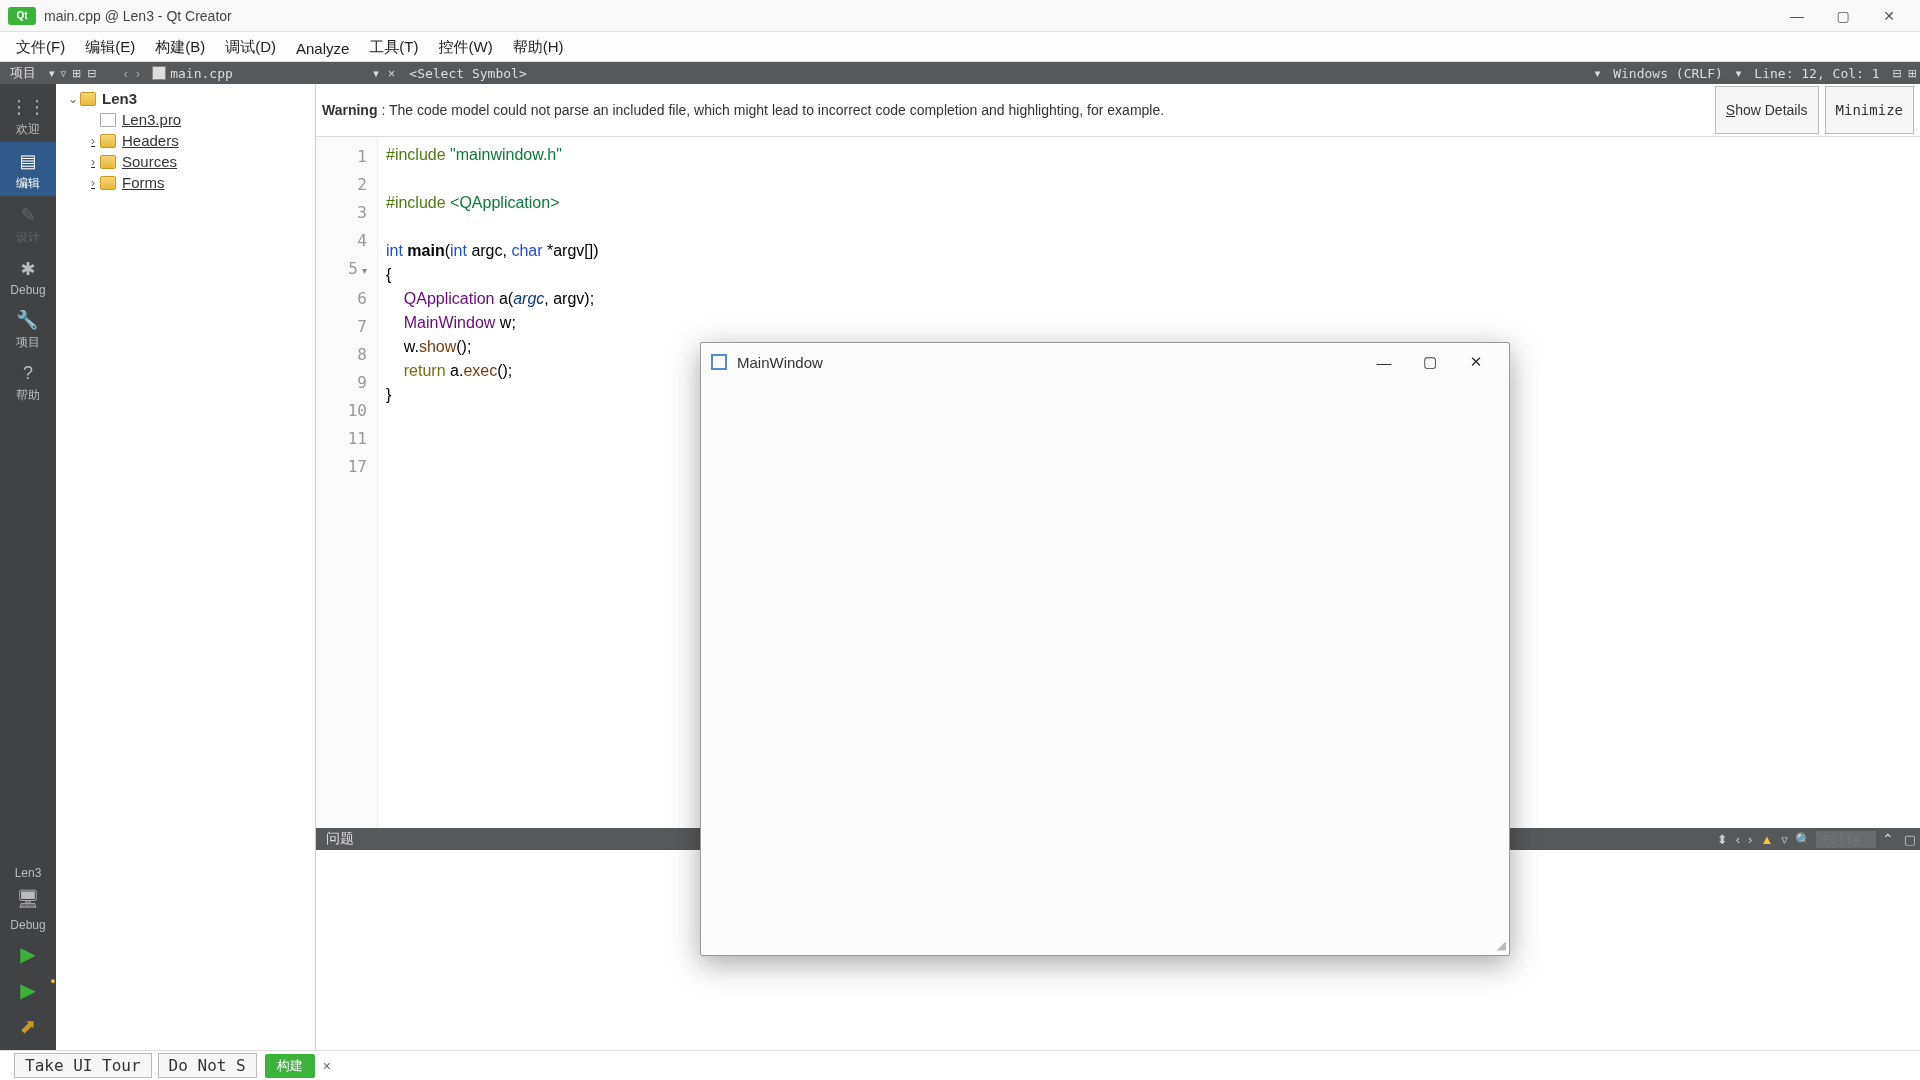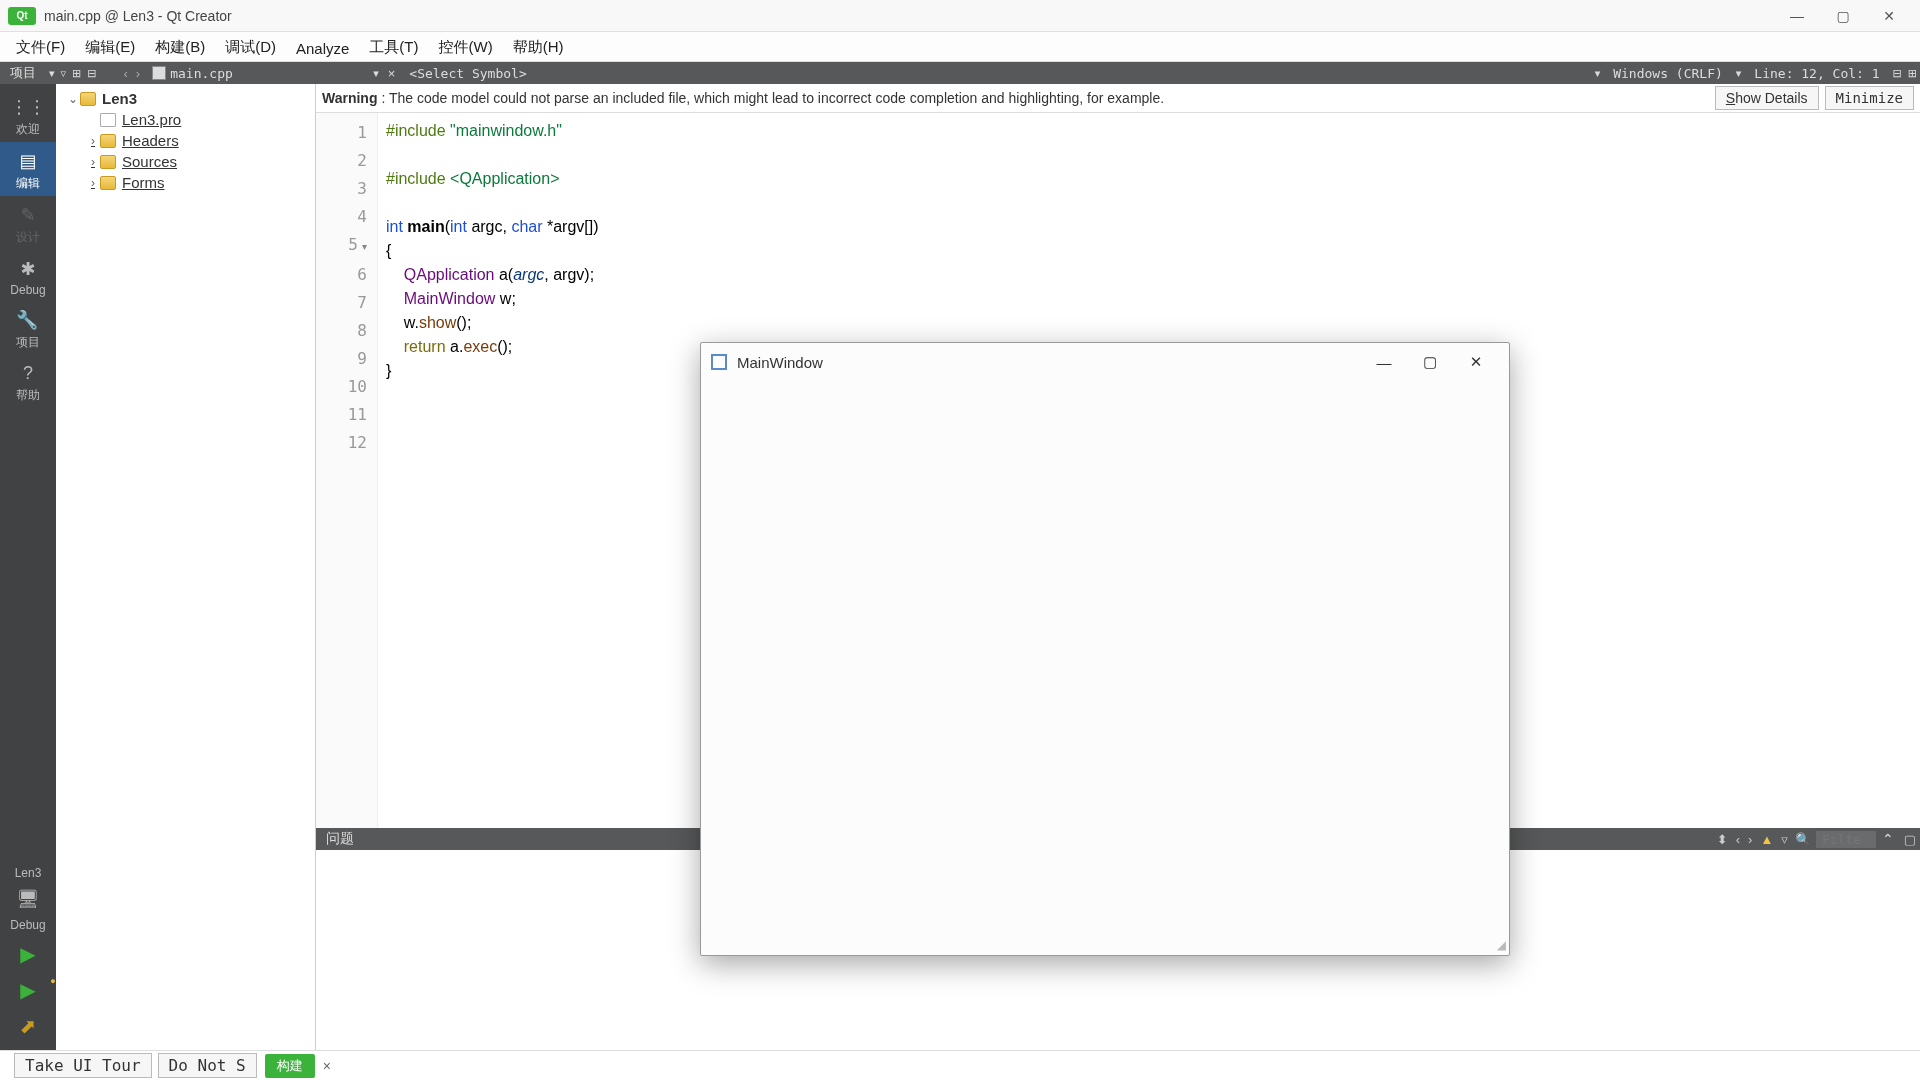--- a/index.html
+++ b/index.html
@@ -37,21 +37,21 @@
 .tree-row .tw { width:14px; text-align:center; color:#666; font-size:12px;}
 .tree-row .fic { width:16px; height:14px; margin-right:6px; display:inline-block;}
 .folder-ic { background:linear-gradient(#f4d577,#e8b93a); border:1px solid #c99a20; border-radius:2px;}
 .file-ic { background:#fff; border:1px solid #aaa; border-radius:1px; position:relative;}
 .tree-row.root .name { font-weight:bold;}
 .tree-row.child { padding-left:28px;text-decoration:underline;}
 .editor-wrap { flex:1; display:flex; flex-direction:column; min-width:0;}
 .warn-bar { background:#fff; border-bottom:1px solid #ddd; display:flex; align-items:center; font-family:monospace; font-size:14px; padding:2px 6px; color:#333;}
 .warn-bar .wlabel { font-weight:bold; margin-right:4px;}
 .warn-bar .wtext { flex:1; white-space:nowrap; overflow:hidden;}
-.warn-bar .wbtn { background:#f6f6f6; border:1px solid #bbb; padding:3px 10px; margin-left:6px; font-family:monospace; font-size:14px; cursor:pointer;}
+.warn-bar .wbtn { background:#f6f6f6; border:1px solid #bbb; padding:15px 10px; margin-left:6px; font-family:monospace; font-size:14px; cursor:pointer;}
 .code-area { flex:1; display:flex; background:#fff; position:relative; min-height:0;}
 .gutter { width:62px; background:#fafafa; border-right:1px solid #eee; padding-top:6px; text-align:right;}
 .gutter .ln { font-family:monospace; font-size:16px; color:#999; padding:2px 10px 2px 0; line-height:24px;}
 .gutter .ln .fold { color:#888; font-size:10px; margin-left:4px;}
 .code { flex:1; padding:6px 8px; font-family:monospace; font-size:16px; line-height:24px; white-space:pre;}
 .kw-pre { color:#4d7c0f;}
 .kw-str { color:#0a7a3a;}
 .kw-int { color:#1d4ed8;}
 .kw-fn { font-weight:bold; color:#000;}
 .kw-arg { color:#0a3a7a; font-style:italic;}
@@ -210,21 +210,21 @@
               <div class="ln">2</div>
               <div class="ln">3</div>
               <div class="ln">4</div>
               <div class="ln">5<span class="fold">▾</span></div>
               <div class="ln">6</div>
               <div class="ln">7</div>
               <div class="ln">8</div>
               <div class="ln">9</div>
               <div class="ln">10</div>
               <div class="ln">11</div>
-              <div class="ln">12</div>
+              <div class="ln">17</div>
             </div>
           <div class="code" id="code"><div><span class="kw-pre">#include</span> <span class="kw-str">"mainwindow.h"</span></div><div>&nbsp;</div><div><span class="kw-pre">#include</span> <span class="kw-str">&lt;QApplication&gt;</span></div><div>&nbsp;</div><div><span class="kw-int">int</span> <span class="kw-fn">main</span>(<span class="kw-int">int</span> argc, <span class="kw-int">char</span> *argv[])</div><div>{</div><div>    <span class="kw-cls">QApplication</span> a(<span class="kw-arg">argc</span>, argv);</div><div>    <span class="kw-cls">MainWindow</span> w;</div><div>    w.<span class="kw-m">show</span>();</div><div>    <span class="kw-ret">return</span> a.<span class="kw-m">exec</span>();</div><div>}</div><div>&nbsp;</div></div>
         </div>
         <div class="issues-head">
           <span class="ilbl">问题</span>
           <span class="ispace"></span>
           <span class="iic">⬍</span>
           <span class="iic">‹</span>
           <span class="iic">›</span>
           <span class="iic warn">▲</span>

